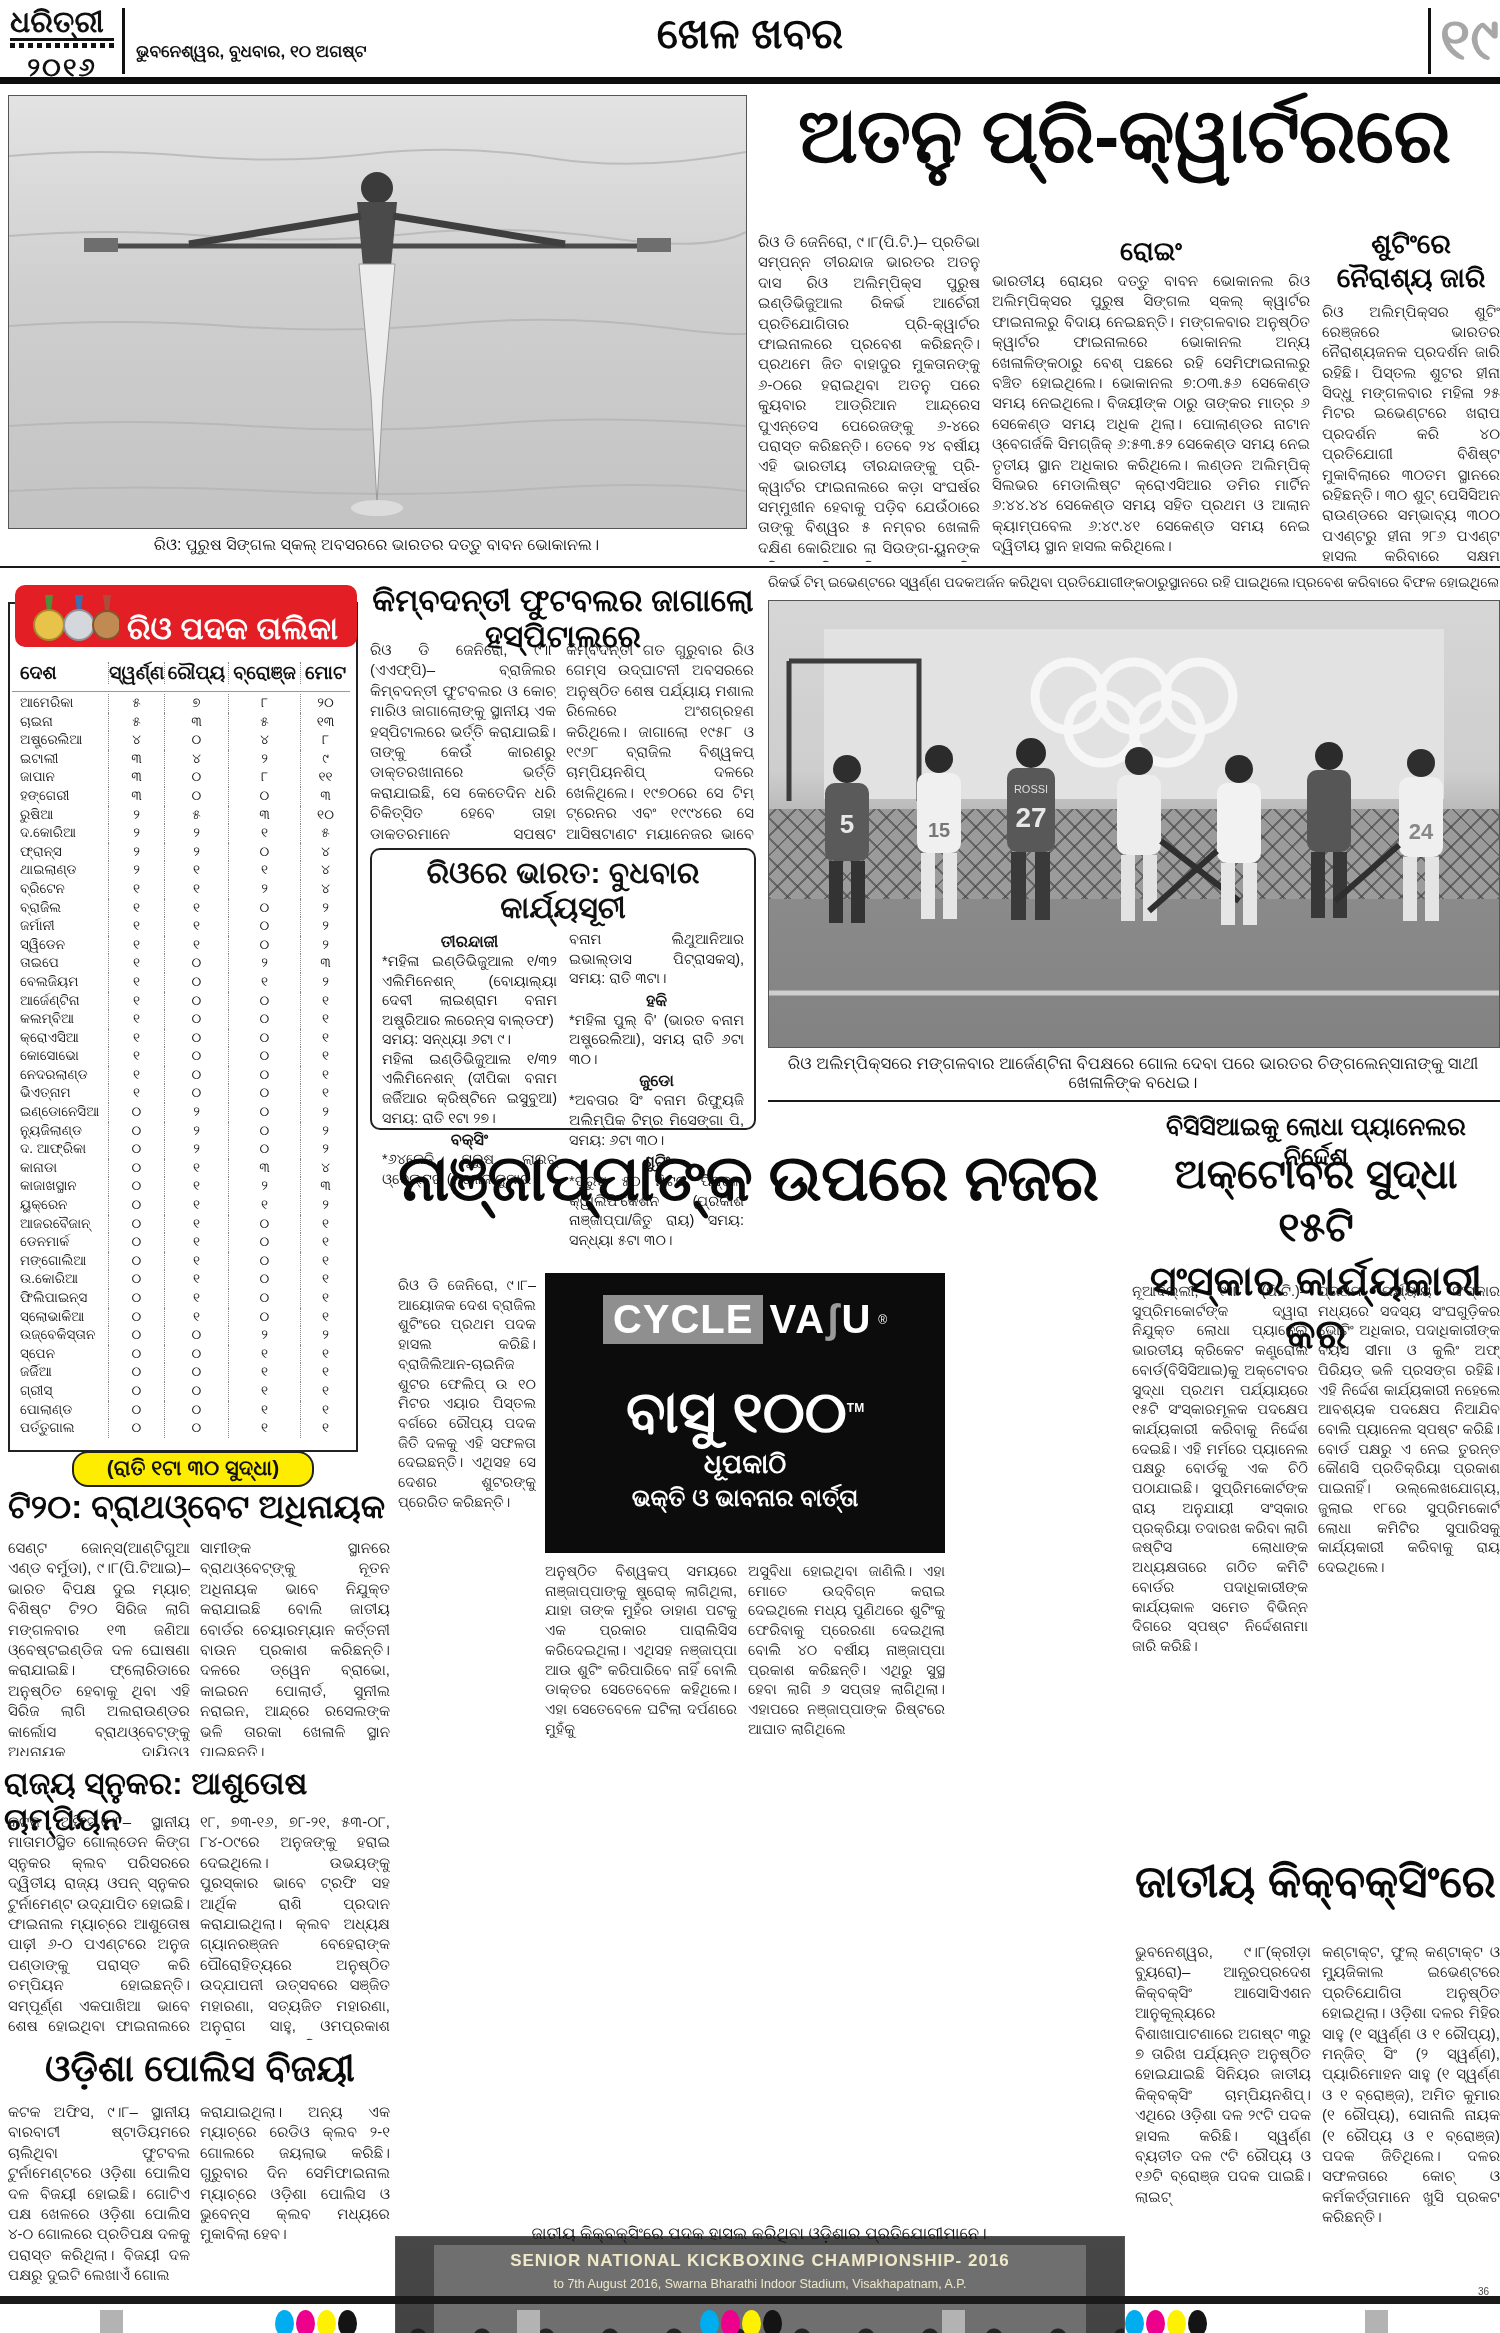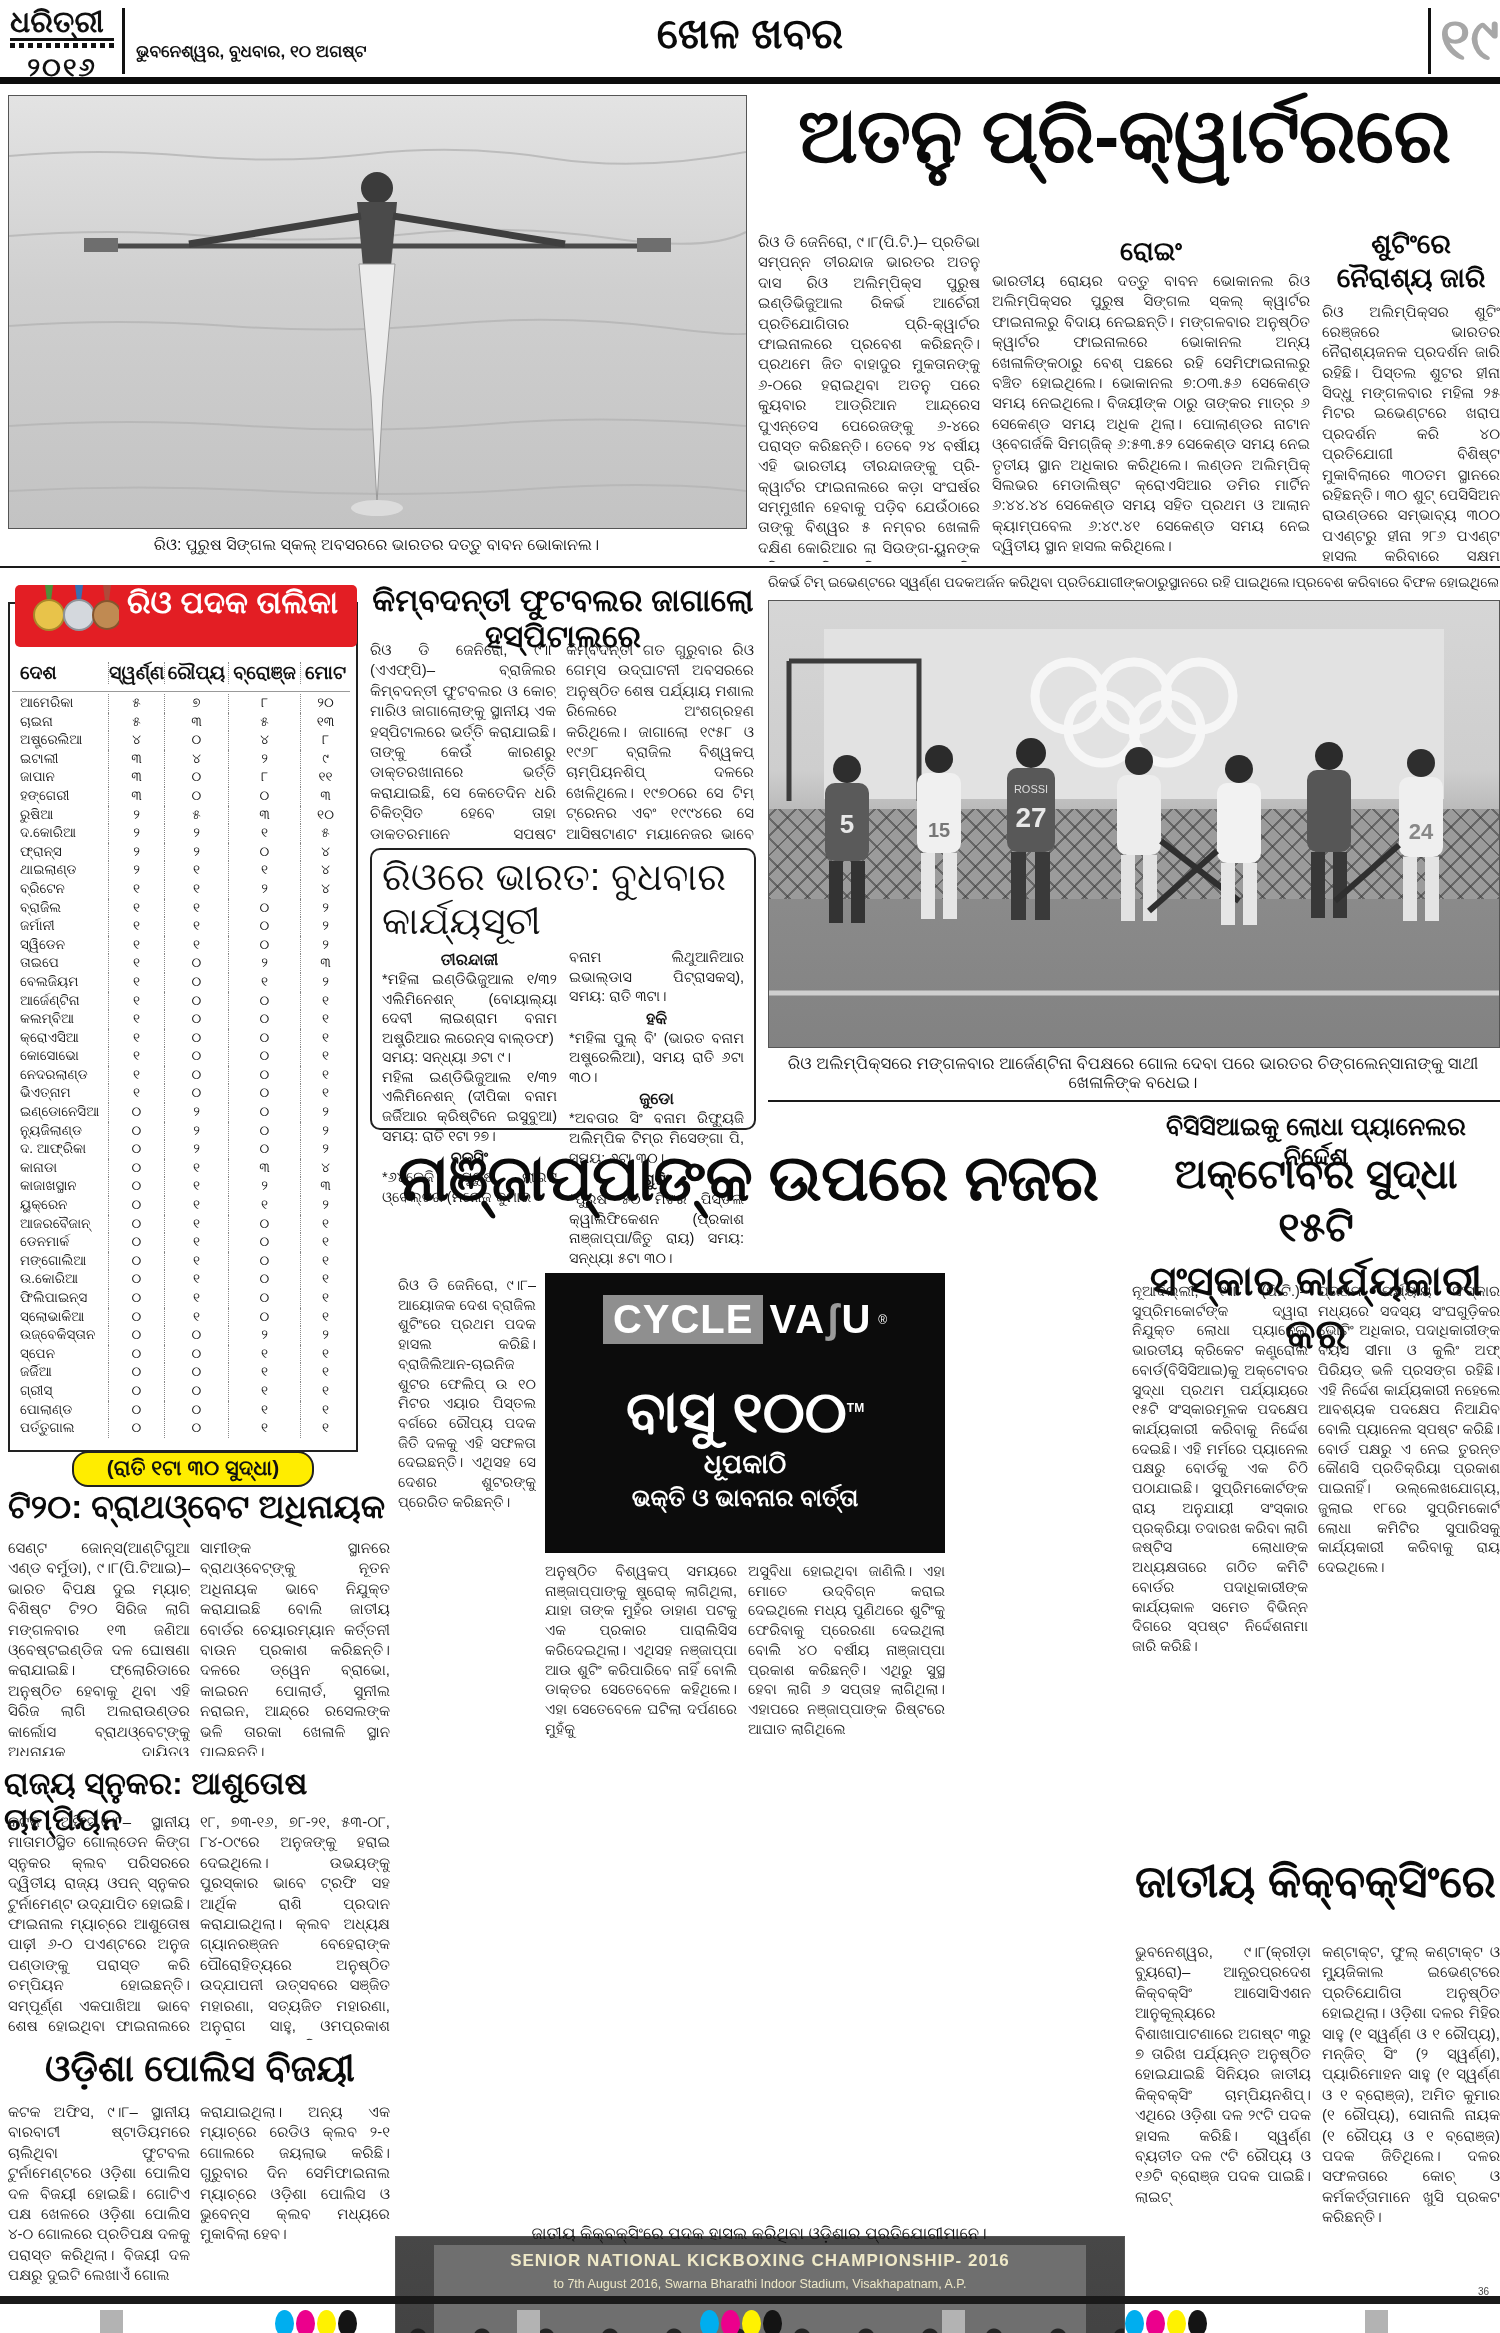--- a/index.html
+++ b/index.html
@@ -14,34 +14,34 @@
   .masthead-dots{height:5px;background:repeating-linear-gradient(90deg,#111 0 5px,#fff 5px 9px);margin-top:2px;}
   .year{font-size:26px;font-weight:700;letter-spacing:2px;margin-top:4px;}
   .vline{width:3px;background:#111;}
   .thickrule{background:#0d0d0d;}
   .pagenum{font-size:58px;font-weight:800;color:#a7a7a7;line-height:1;}
   
   .photo{border:1px solid #555;overflow:hidden;}
   .caption{font-size:16px;text-align:center;color:#111;}
   
   .mt-border{border:2px solid #222;}
-  .mt-title{background:#e31e24;border-radius:5px;display:flex;align-items:flex-start;gap:8px;
+  .mt-title{background:#e31e24;border-radius:10px;display:flex;align-items:flex-end;gap:8px;
             color:#fff;font-weight:800;font-size:31px;padding:0 10px 0 8px;}
   .mt-head{display:grid;grid-template-columns:96px 56px 64px 72px 1fr;font-weight:800;font-size:19px;
            align-items:center;border-bottom:1px solid #999;}
   .mrow{display:grid;grid-template-columns:96px 56px 64px 72px 1fr;font-size:13.5px;height:18.6px;
         line-height:18.6px;white-space:nowrap;}
   .mrow span, .mt-head span{padding-left:8px;}
   .mrow span:nth-child(n+2){border-left:1px dotted #888;text-align:center;padding-left:0;}
   .mt-head span:nth-child(n+2){border-left:1px dotted #888;text-align:center;padding-left:0;}
   .mt-note{background:#ffed00;border:2px solid #222;border-radius:16px;font-weight:800;font-size:21px;
            text-align:center;line-height:30px;}
   
   .schedbox{border:2px solid #222;border-radius:10px;}
-  .sched-title{font-size:38px;font-weight:400;text-align:left;}
+  .sched-title{font-size:30px;font-weight:700;text-align:center;}
   .sched-head{font-weight:800;font-size:16px;text-align:center;margin:3px 0 1px;}
   .sched-line{font-size:14.5px;line-height:1.35;text-align:justify;}
   
   .adbox{background:#0c0c0c;color:#fff;text-align:center;}
   .adlogo{display:flex;align-items:center;justify-content:center;gap:6px;margin-top:22px;}
   .adlogo .cycle{background:#8f8f8f;color:#fff;font-weight:800;font-size:40px;padding:2px 10px;letter-spacing:1px;}
   .adlogo .vasu{color:#fff;font-weight:800;font-size:40px;letter-spacing:2px;}
   .adlogo .vasu i{color:#9a9a9a;font-style:normal;}
   .adprod{font-size:58px;font-weight:800;line-height:1.05;margin-top:38px;}
   .adsub1{font-size:27px;font-weight:800;margin-top:6px;}

